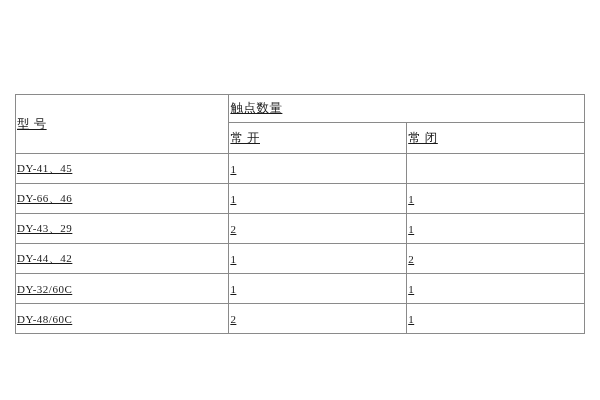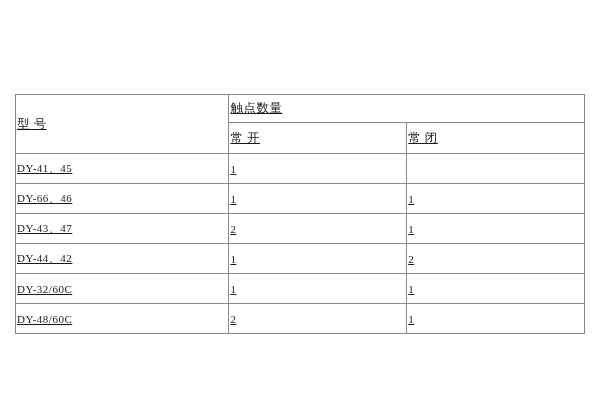--- a/index.html
+++ b/index.html
@@ -96,21 +96,21 @@
           <td class="model-cell">DY-41、45</td>
           <td>1</td>
           <td></td>
         </tr>
         <tr>
           <td class="model-cell">DY-66、46</td>
           <td>1</td>
           <td>1</td>
         </tr>
         <tr>
-          <td class="model-cell">DY-43、47</td>
+          <td class="model-cell">DY-43、29</td>
           <td>2</td>
           <td>1</td>
         </tr>
         <tr>
           <td class="model-cell">DY-44、42</td>
           <td>1</td>
           <td>2</td>
         </tr>
         <tr>
           <td class="model-cell">DY-32/60C</td>

